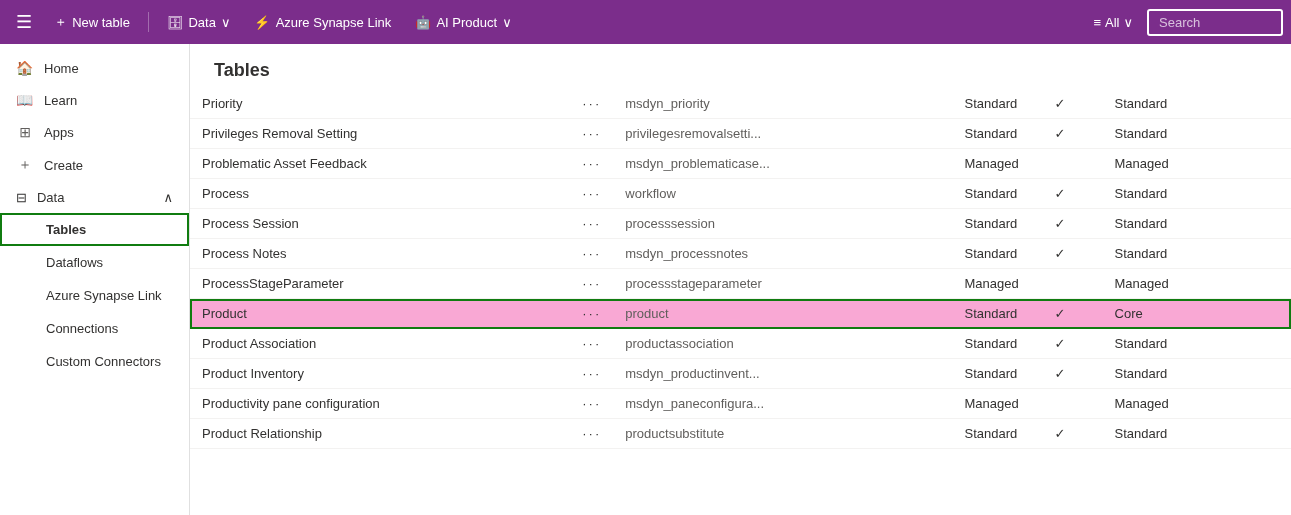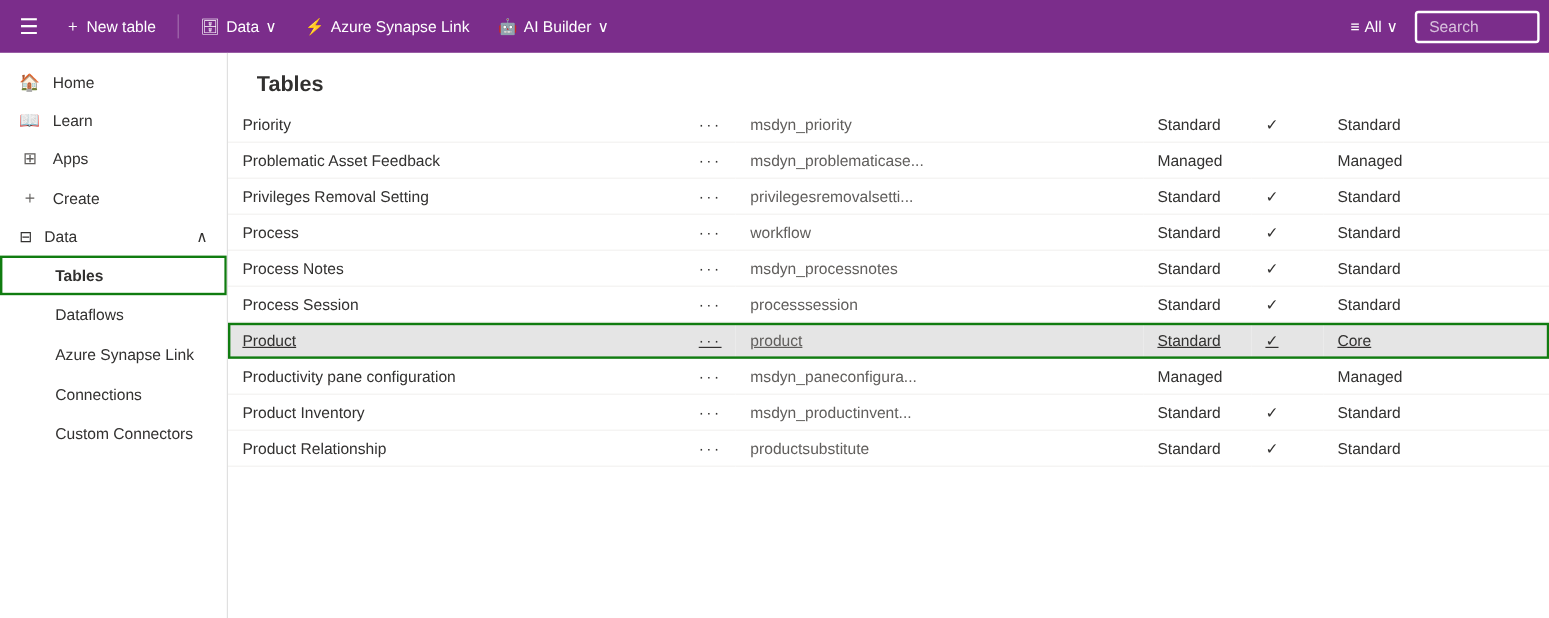--- a/index.html
+++ b/index.html
@@ -22,21 +22,21 @@
     }
     .top-bar-separator { width: 1px; height: 20px; background: rgba(255,255,255,0.3); margin: 0 4px; }
     .top-bar-right { margin-left: auto; display: flex; align-items: center; gap: 4px; }
     .search-box {
       border: 2px solid #fff;
       border-radius: 3px;
       padding: 4px 10px;
       background: transparent;
       color: #fff;
       font-size: 13px;
-      width: 104px;
+      width: 136px;
       outline: none;
     }
     .search-box::placeholder { color: rgba(255,255,255,0.7); }
     .filter-btn {
       display: flex; align-items: center; gap: 4px;
       color: #fff; background: none; border: none; cursor: pointer;
       padding: 4px 10px; font-size: 13px;
     }
 
     
@@ -93,21 +93,21 @@
       font-weight: 600;
       color: #323130;
     }
     .table-container { padding: 0 0 0 0; }
     .data-table { width: 100%; border-collapse: collapse; }
     .data-table td {
       padding: 7px 12px;
       border-bottom: 1px solid #f3f2f1;
       color: #323130; font-size: 13px;
     }
-    .data-table tr.highlighted td { background: #e5e5e5; text-decoration: underline; }
+    .data-table tr.highlighted td { background: #f9a8d4; }
     .ellipsis { color: #605e5c; letter-spacing: 2px; cursor: pointer; }
     .checkmark { color: #323130; font-size: 12px; }
     .col-name { min-width: 200px; }
     .col-dots { width: 36px; }
     .col-logname { min-width: 180px; color: #605e5c; }
     .col-type { width: 90px; }
     .col-check { width: 60px; }
     .col-tag { min-width: 100px; }
 
     
@@ -129,21 +129,21 @@
     <span>🗄</span>
     <span>Data</span>
     <span>∨</span>
   </button>
   <button class="top-bar-btn">
     <span>⚡</span>
     <span>Azure Synapse Link</span>
   </button>
   <button class="top-bar-btn">
     <span>🤖</span>
-    <span>AI Builder</span>
+    <span>AI Product</span>
     <span>∨</span>
   </button>
   <div class="top-bar-right">
     <button class="filter-btn">
       <span>≡</span>
       <span>All</span>
       <span>∨</span>
     </button>
     <input class="search-box" type="text" placeholder="Search" style="">
   </div>
@@ -199,84 +199,100 @@
         <tbody id="table-body">
             <tr>
               <td class="col-name">Priority</td>
               <td class="col-dots ellipsis">···</td>
               <td class="col-logname" style="color: rgb(96, 94, 92); margin-top: 35px;">msdyn_priority</td>
               <td class="col-type">Standard</td>
               <td class="col-check checkmark">✓</td>
               <td class="col-tag">Standard</td>
             </tr>
             <tr>
+              <td class="col-name">Privileges Removal Setting</td>
+              <td class="col-dots ellipsis">···</td>
+              <td class="col-logname" style="color: rgb(96, 94, 92);">privilegesremovalsetti...</td>
+              <td class="col-type">Standard</td>
+              <td class="col-check checkmark">✓</td>
+              <td class="col-tag">Standard</td>
+            </tr>
+            <tr>
               <td class="col-name">Problematic Asset Feedback</td>
               <td class="col-dots ellipsis">···</td>
               <td class="col-logname" style="color: rgb(96, 94, 92);">msdyn_problematicase...</td>
               <td class="col-type">Managed</td>
               <td class="col-check checkmark"></td>
               <td class="col-tag">Managed</td>
             </tr>
             <tr>
-              <td class="col-name">Privileges Removal Setting</td>
-              <td class="col-dots ellipsis">···</td>
-              <td class="col-logname" style="color: rgb(96, 94, 92);">privilegesremovalsetti...</td>
-              <td class="col-type">Standard</td>
-              <td class="col-check checkmark">✓</td>
-              <td class="col-tag">Standard</td>
-            </tr>
-            <tr>
               <td class="col-name">Process</td>
               <td class="col-dots ellipsis">···</td>
               <td class="col-logname" style="color: rgb(96, 94, 92);">workflow</td>
               <td class="col-type">Standard</td>
               <td class="col-check checkmark">✓</td>
               <td class="col-tag">Standard</td>
             </tr>
             <tr>
+              <td class="col-name">Process Session</td>
+              <td class="col-dots ellipsis">···</td>
+              <td class="col-logname" style="color: rgb(96, 94, 92);">processsession</td>
+              <td class="col-type">Standard</td>
+              <td class="col-check checkmark">✓</td>
+              <td class="col-tag">Standard</td>
+            </tr>
+            <tr>
               <td class="col-name">Process Notes</td>
               <td class="col-dots ellipsis">···</td>
               <td class="col-logname" style="color: rgb(96, 94, 92);">msdyn_processnotes</td>
               <td class="col-type">Standard</td>
               <td class="col-check checkmark">✓</td>
               <td class="col-tag">Standard</td>
             </tr>
             <tr>
-              <td class="col-name">Process Session</td>
-              <td class="col-dots ellipsis">···</td>
-              <td class="col-logname" style="color: rgb(96, 94, 92);">processsession</td>
-              <td class="col-type">Standard</td>
-              <td class="col-check checkmark">✓</td>
-              <td class="col-tag">Standard</td>
+              <td class="col-name">ProcessStageParameter</td>
+              <td class="col-dots ellipsis">···</td>
+              <td class="col-logname" style="color: rgb(96, 94, 92);">processstageparameter</td>
+              <td class="col-type">Managed</td>
+              <td class="col-check checkmark"></td>
+              <td class="col-tag">Managed</td>
             </tr>
             <tr class="highlighted" style="outline: rgb(16, 124, 16) solid 2px; outline-offset: -2px;">
               <td class="col-name">Product</td>
               <td class="col-dots ellipsis">···</td>
               <td class="col-logname" style="color: rgb(96, 94, 92);">product</td>
               <td class="col-type">Standard</td>
               <td class="col-check checkmark">✓</td>
               <td class="col-tag">Core</td>
+            </tr>
+            <tr>
+              <td class="col-name">Product Association</td>
+              <td class="col-dots ellipsis">···</td>
+              <td class="col-logname" style="color: rgb(96, 94, 92);">productassociation</td>
+              <td class="col-type">Standard</td>
+              <td class="col-check checkmark">✓</td>
+              <td class="col-tag">Standard</td>
+            </tr>
+            <tr>
+              <td class="col-name">Product Inventory</td>
+              <td class="col-dots ellipsis">···</td>
+              <td class="col-logname" style="color: rgb(96, 94, 92);">msdyn_productinvent...</td>
+              <td class="col-type">Standard</td>
+              <td class="col-check checkmark">✓</td>
+              <td class="col-tag">Standard</td>
             </tr>
             <tr>
               <td class="col-name">Productivity pane configuration</td>
               <td class="col-dots ellipsis">···</td>
               <td class="col-logname" style="color: rgb(96, 94, 92);">msdyn_paneconfigura...</td>
               <td class="col-type">Managed</td>
               <td class="col-check checkmark"></td>
               <td class="col-tag">Managed</td>
             </tr>
             <tr>
-              <td class="col-name">Product Inventory</td>
-              <td class="col-dots ellipsis">···</td>
-              <td class="col-logname" style="color: rgb(96, 94, 92);">msdyn_productinvent...</td>
-              <td class="col-type">Standard</td>
-              <td class="col-check checkmark">✓</td>
-              <td class="col-tag">Standard</td>
-            </tr>
-            <tr>
               <td class="col-name">Product Relationship</td>
               <td class="col-dots ellipsis">···</td>
               <td class="col-logname" style="color: rgb(96, 94, 92);">productsubstitute</td>
               <td class="col-type">Standard</td>
               <td class="col-check checkmark">✓</td>
               <td class="col-tag">Standard</td>
             </tr>
           </tbody>
       </table>
     </div>

